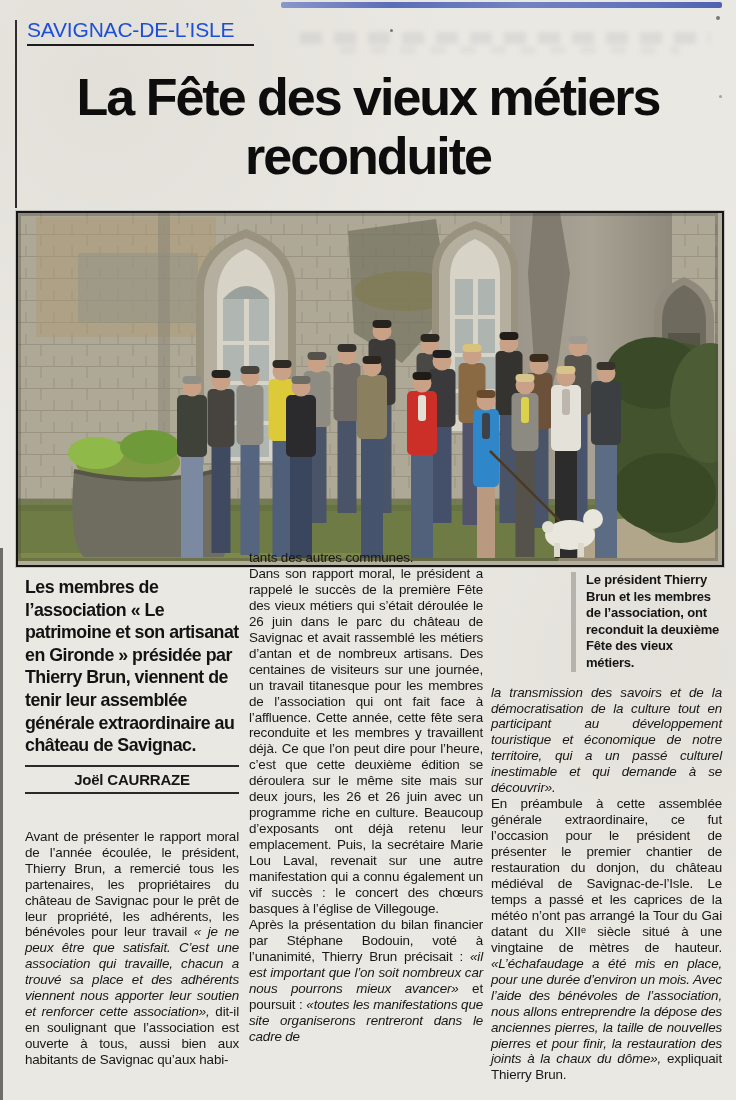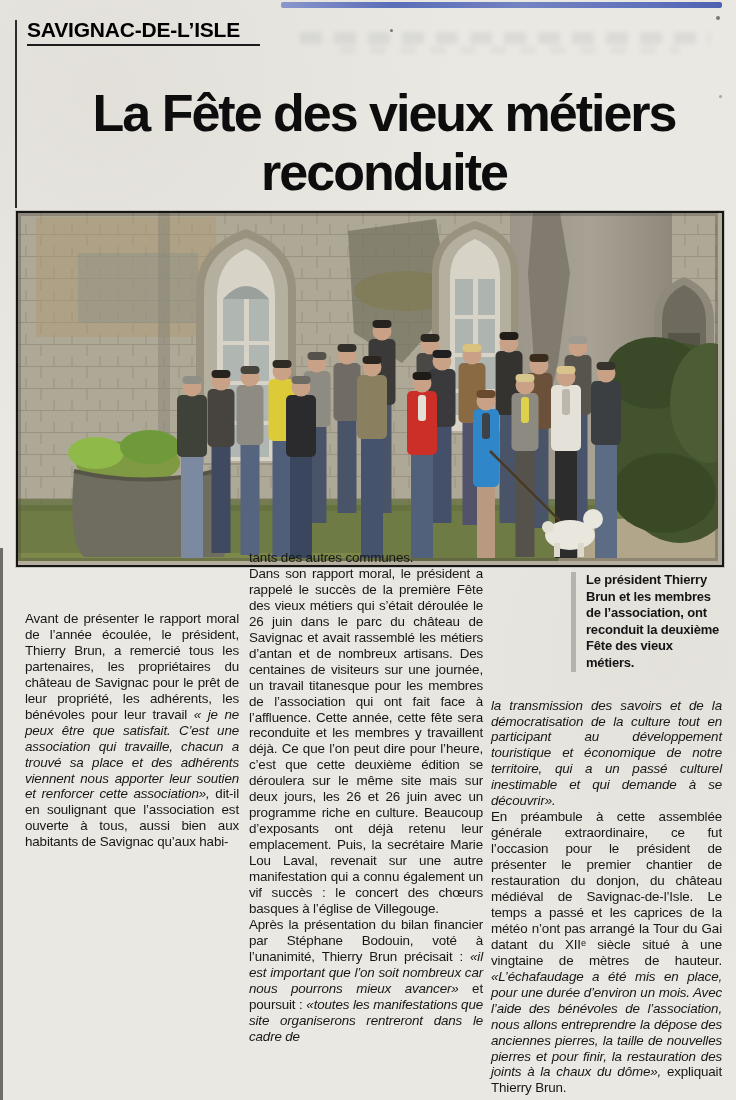--- a/index.html
+++ b/index.html
@@ -18,22 +18,22 @@
     background:linear-gradient(90deg,#8a97cc,#5a6db8 25%,#7283c2 55%,#5e70ba 85%,#4f62b0);}
   .ghost{left:300px;top:32px;width:410px;height:12px;opacity:.5;filter:blur(2px);
     background:repeating-linear-gradient(90deg,rgba(125,135,150,.28) 0 22px,transparent 22px 34px);}
   .ghost2{left:340px;top:46px;width:340px;height:8px;opacity:.35;filter:blur(2px);
     background:repeating-linear-gradient(90deg,rgba(125,140,135,.25) 0 16px,transparent 16px 30px);}
   .speck{width:4px;height:4px;border-radius:50%;background:#3c3c38;opacity:.65;}
   .header-rule{left:15px;top:20px;width:2px;height:188px;background:#2e2d2b;}
   .page-edge{left:0;top:548px;width:3px;height:552px;background:#45443f;opacity:.75;}
 
   
-  .section-head{left:27px;top:18px;font-size:21px;font-weight:bold;letter-spacing:-.2px;
-    color:#000000;border-bottom:2.5px solid #1c1c1c;padding:0 20px 2px 0;}
+  .section-head{left:27px;top:18px;font-size:21px;font-weight:normal;letter-spacing:-.2px;
+    color:#1d4ed8;border-bottom:2.5px solid #1c1c1c;padding:0 20px 2px 0;}
   .headline{left:30px;top:68px;width:676px;text-align:center;font-weight:bold;
     font-size:52px;line-height:59px;letter-spacing:-2px;color:#0d0d0d;}
 
   
   .photo-frame{left:16px;top:211px;width:704px;height:352px;border:2px solid #161616;
     background:#b3ad9e;box-shadow:0 0 0 1px rgba(0,0,0,.15);}
   .photo-frame svg{display:block;}
 
   
   .col{position:absolute;}
@@ -47,36 +47,36 @@
   .bt{font-size:13.4px;line-height:15.95px;text-align:justify;letter-spacing:-.15px;
     color:#171717;margin:0;}
   .bt + .bt{margin-top:0;}
   .body-start{margin-top:35px;}
   .it{font-style:italic;}
 
   .cap-row{display:flex;margin-left:56px;padding-left:24px;}
   .cap-bar{width:5px;background:#b6b3ad;flex:0 0 5px;}
   .caption{margin-left:10px;font-size:13px;line-height:16.6px;font-weight:bold;
     letter-spacing:-.2px;color:#141414;}
-  .col3-body{margin-top:26px;}
+  .col3-body{margin-top:13px;}
 </style>
 </head>
 <body>
 
 <div class="abs top-rule"></div>
 <div class="abs ghost"></div>
 <div class="abs ghost2"></div>
 <div class="abs speck" style="left:716px;top:16px;"></div>
 <div class="abs speck" style="left:390px;top:29px;width:3px;height:3px;"></div>
 <div class="abs speck" style="left:719px;top:95px;width:3px;height:3px;opacity:.4;"></div>
 <div class="abs header-rule"></div>
 <div class="abs page-edge"></div>
 
 <div class="abs section-head">SAVIGNAC-DE-L’ISLE</div>
-<h1 class="abs headline" style="margin:16px;">La Fête des vieux métiers reconduite</h1>
+<h1 class="abs headline" style="margin:0;">La Fête des vieux métiers reconduite</h1>
 
 <div class="abs photo-frame">
   <svg width="700" height="348" viewBox="0 0 700 348">
     <defs>
       <pattern id="stones" width="46" height="22" patternUnits="userSpaceOnUse">
         <rect width="46" height="22" fill="#aea896"></rect>
         <path d="M0 21.5 H46" stroke="#9a9382" stroke-width="1.2"></path>
         <path d="M23 0 V11" stroke="#9a9382" stroke-width="1"></path>
         <path d="M8 11 V22" stroke="#9a9382" stroke-width="1"></path>
         <path d="M36 11 V22" stroke="#9a9382" stroke-width="1"></path>
@@ -280,20 +280,22 @@
       <rect x="536" y="330" width="6" height="14" fill="#ddd9cc"></rect>
       <rect x="560" y="330" width="6" height="14" fill="#ddd9cc"></rect>
       <circle cx="530" cy="314" r="6" fill="#e2dfd3"></circle>
     </g>
 
     <rect x="0" y="0" width="700" height="348" fill="none" stroke="#4c4a42" stroke-opacity="0.35" stroke-width="6"></rect>
   </svg>
 </div>
 
 <div id="col1" class="col">
+  <div class="lede">Les membres de l’association « Le patrimoine et son artisanat en Gironde » présidée par Thierry Brun, viennent de tenir leur assemblée générale extraordinaire au château de Savignac.</div>
+  <div class="byline-box">Joël CAURRAZE</div>
   <p class="bt body-start"><span>Avant de présenter le rapport moral de l’année écoulée, le président, Thierry Brun, a remercié tous les partenaires, les propriétaires du château de Savignac pour le prêt de leur propriété, les adhérents, les bénévoles pour leur travail </span><span class="it">« je ne peux être que satisfait. C’est une association qui travaille, chacun a trouvé sa place et des adhérents viennent nous apporter leur soutien et renforcer cette association»,</span><span> dit-il en soulignant que l’association est ouverte à tous, aussi bien aux habitants de Savignac qu’aux habi-</span></p>
 </div>
 
 <div id="col2" class="col">
   <p class="bt">tants des autres communes.</p>
   <p class="bt">Dans son rapport moral, le président a rappelé le succès de la première Fête des vieux métiers qui s’était déroulée le 26 juin dans le parc du château de Savignac et avait rassemblé les métiers d’antan et de nombreux artisans. Des centaines de visiteurs sur une journée, un travail titanesque pour les membres de l’association qui ont fait face à l’affluence. Cette année, cette fête sera reconduite et les membres y travaillent déjà. Ce que l’on peut dire pour l’heure, c’est que cette deuxième édition se déroulera sur le même site mais sur deux jours, les 26 et 26 juin avec un programme riche en culture. Beaucoup d’exposants ont déjà retenu leur emplacement. Puis, la secrétaire Marie Lou Laval, revenait sur une autre manifestation qui a connu également un vif succès : le concert des chœurs basques à l’église de Villegouge.</p>
   <p class="bt"><span>Après la présentation du bilan financier par Stéphane Bodouin, voté à l’unanimité, Thierry Brun précisait : </span><span class="it">«il est important que l’on soit nombreux car nous pourrons mieux avancer»</span><span> et poursuit : </span><span class="it">«toutes les manifestations que site organiserons rentreront dans le cadre de</span></p>
 </div>
 
 <div id="col3" class="col">

